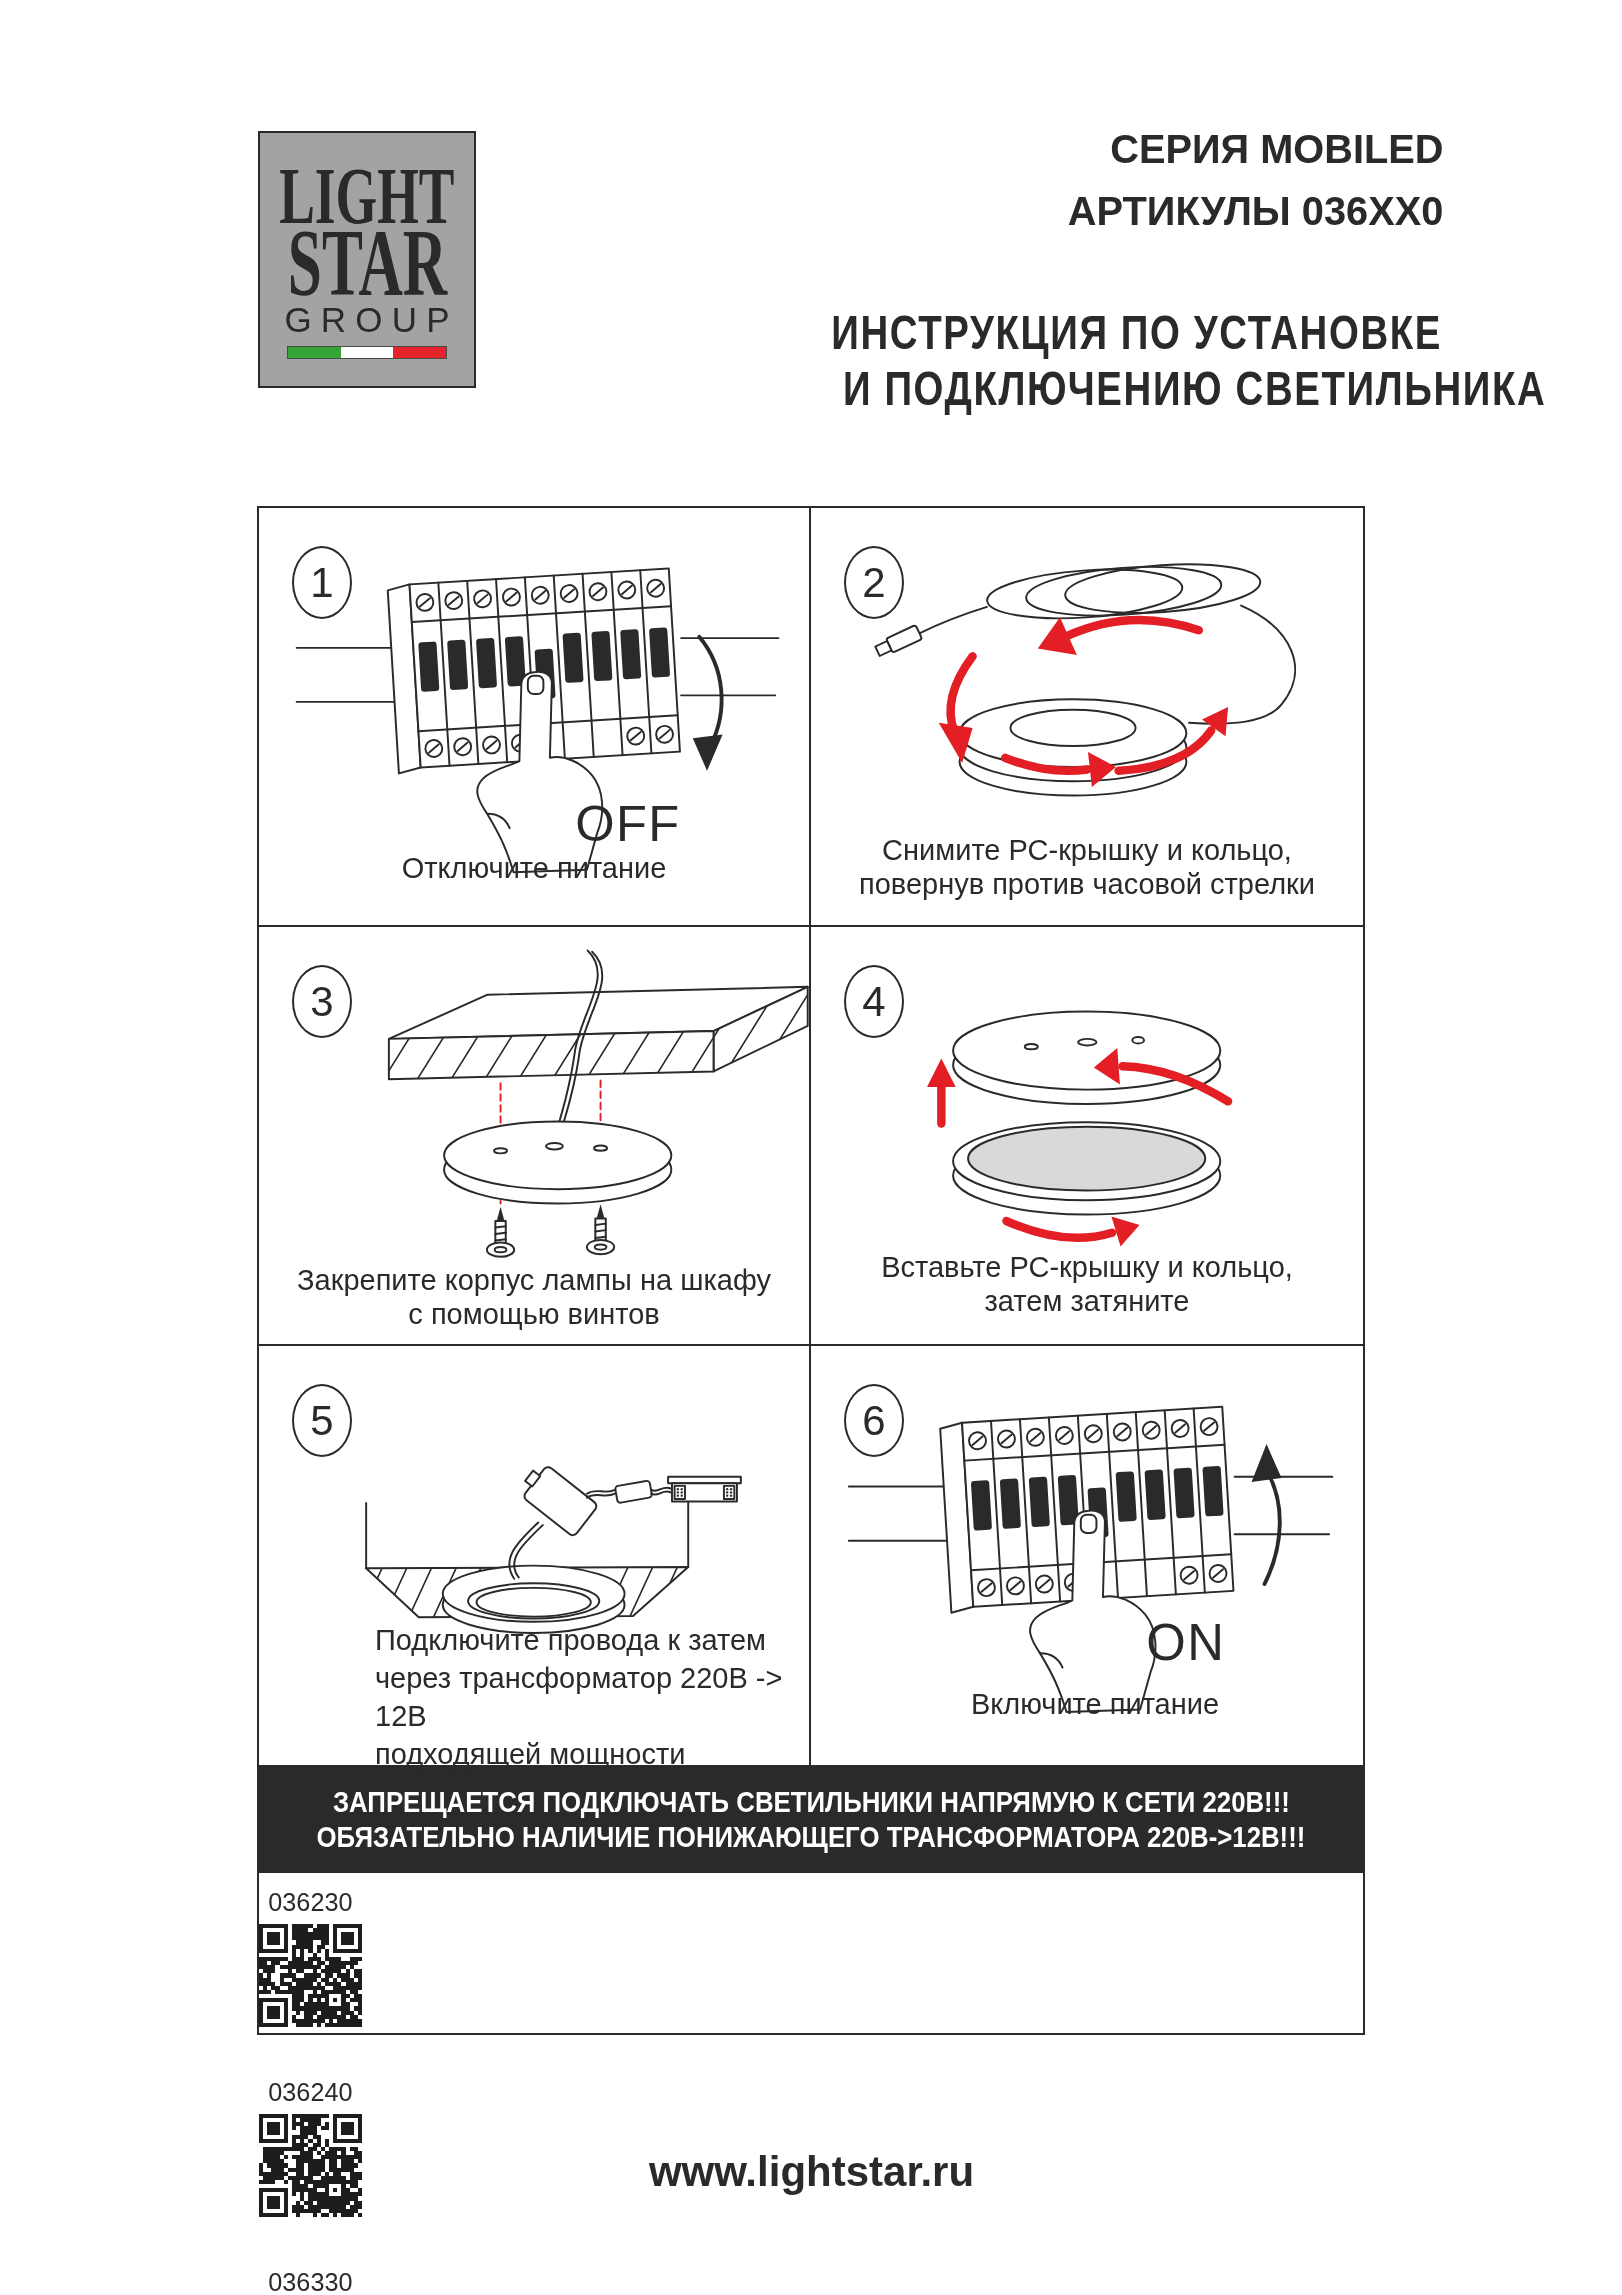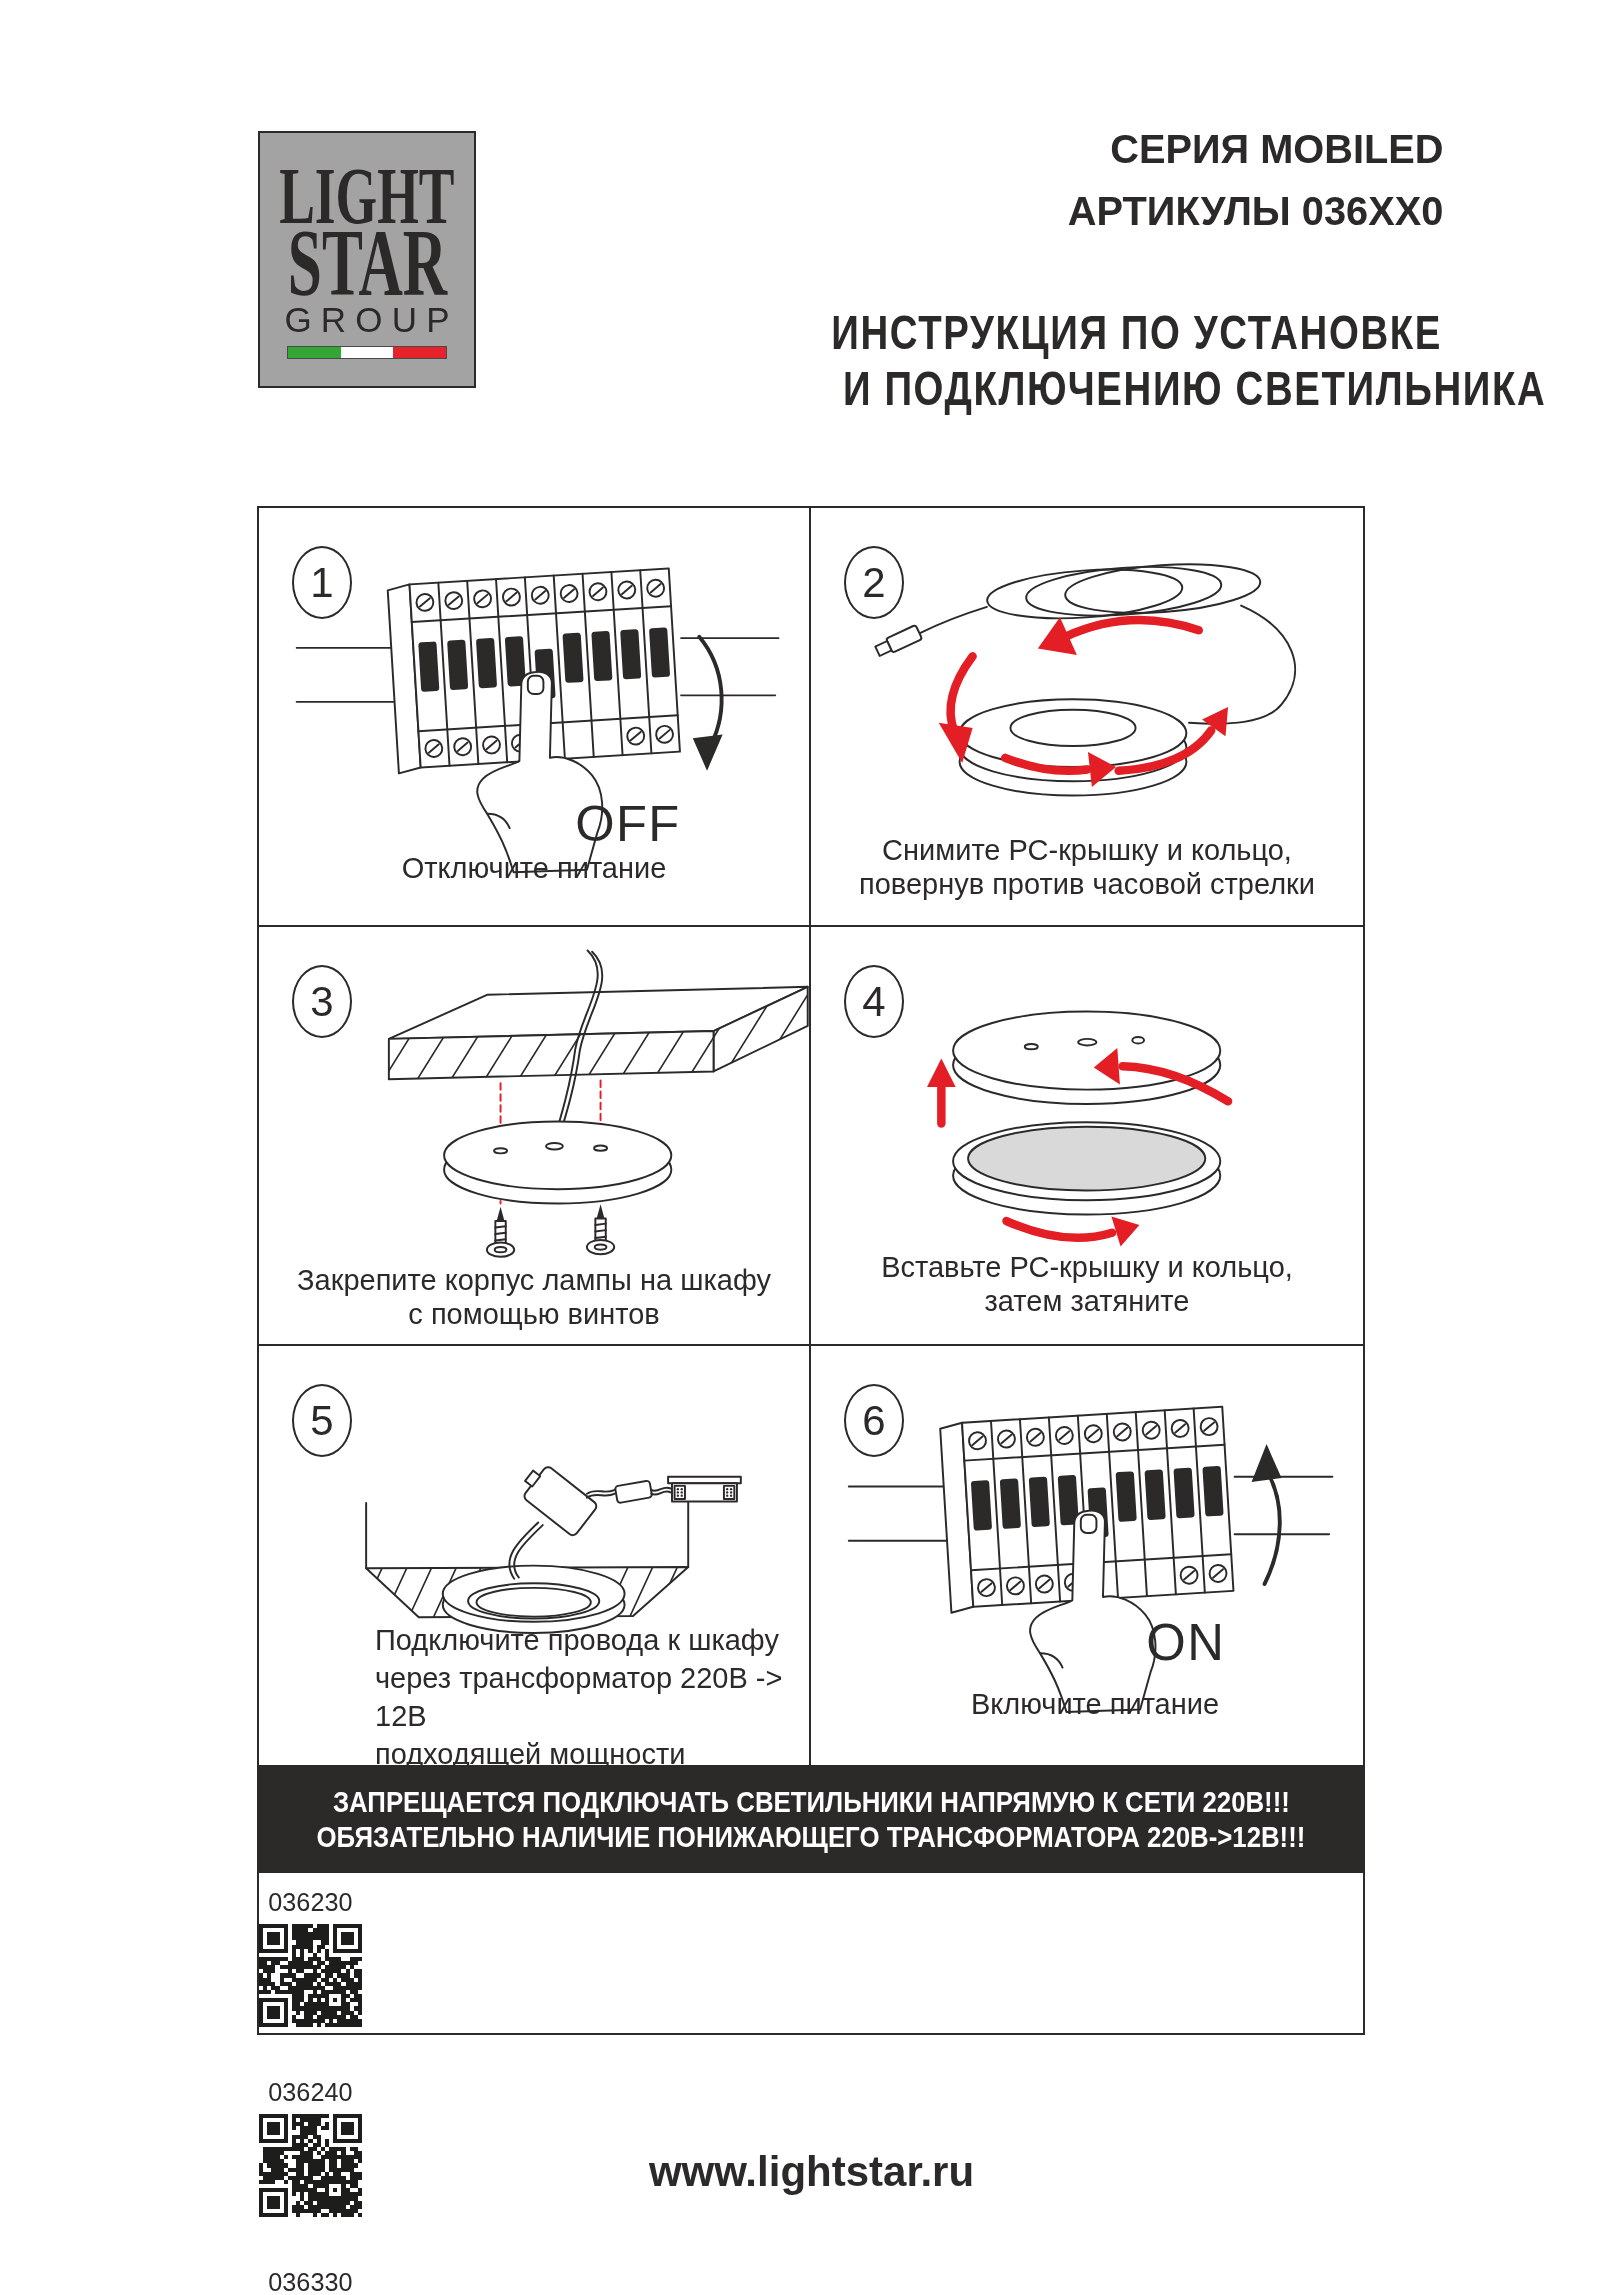--- a/index.html
+++ b/index.html
@@ -349,21 +349,21 @@
         <circle class="ink" cx="645" cy="229" r="1.8"></circle>
           <circle class="ink" cx="651" cy="229" r="1.8"></circle>
         <circle class="ink" cx="721" cy="219" r="1.8"></circle>
           <circle class="ink" cx="727" cy="219" r="1.8"></circle>
         <circle class="ink" cx="721" cy="224" r="1.8"></circle>
           <circle class="ink" cx="727" cy="224" r="1.8"></circle>
         <circle class="ink" cx="721" cy="229" r="1.8"></circle>
           <circle class="ink" cx="727" cy="229" r="1.8"></circle>
       </svg>
       <div class="caption left" style="top:275px;">
-        <span>Подключите провода к шкафу</span>
+        <span>Подключите провода к затем</span>
         <span>через трансформатор 220В -&gt; 12В</span>
         <span>подходящей мощности</span>
       </div>
     </div>
 
     <div class="panel">
       <div class="badge">
         <span>6</span>
       </div>
       <svg class="art" viewBox="0 0 847 641" preserveAspectRatio="none">

